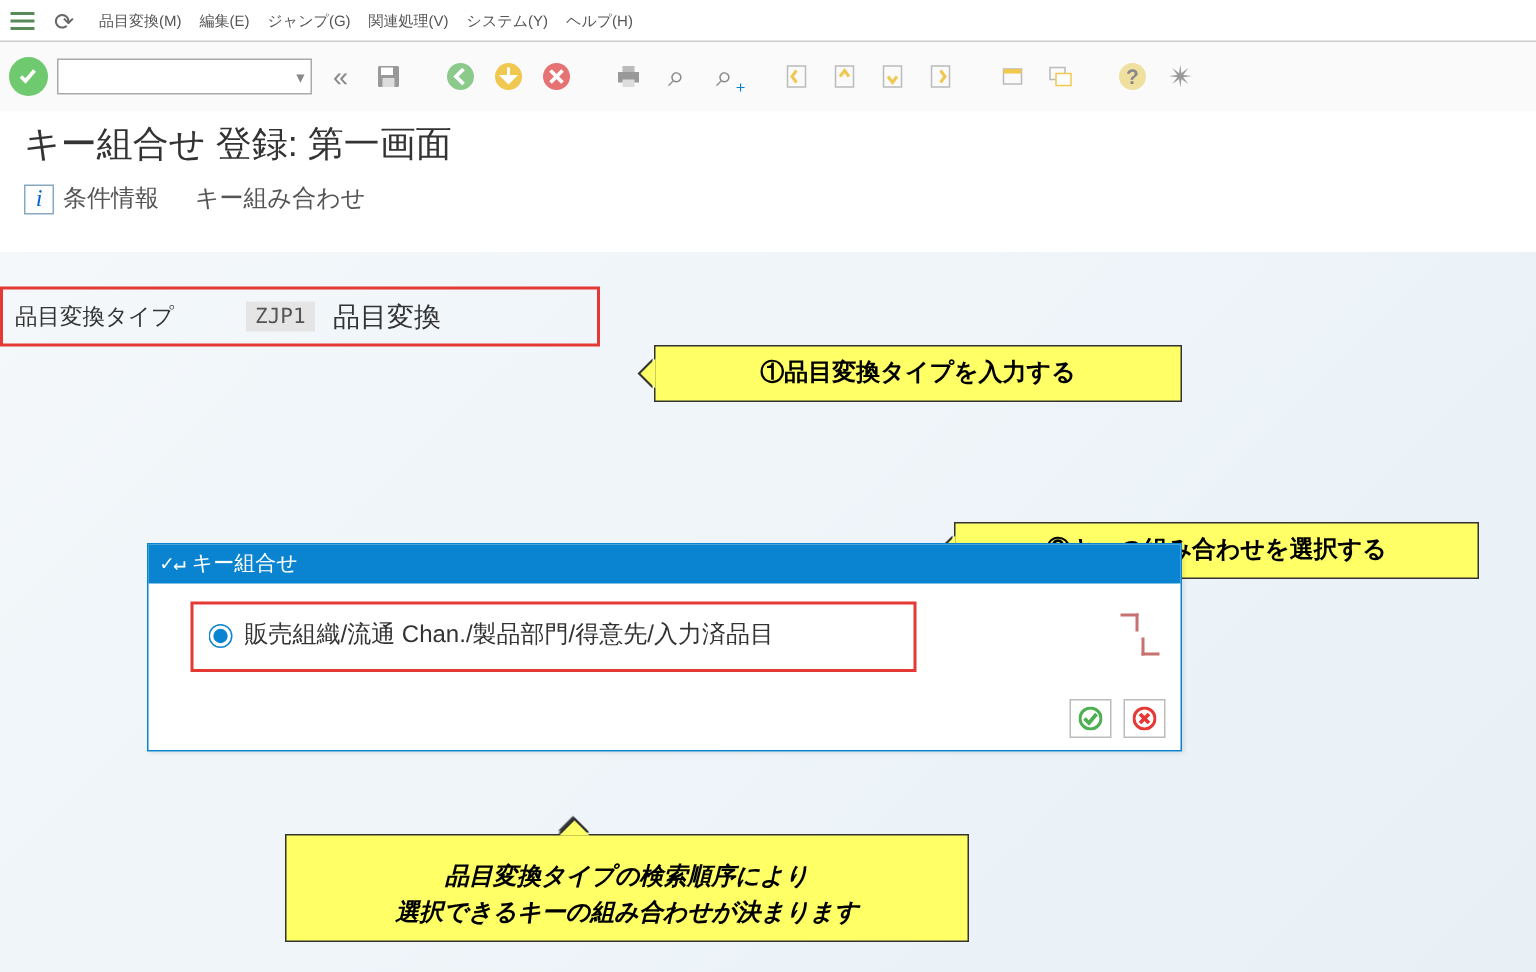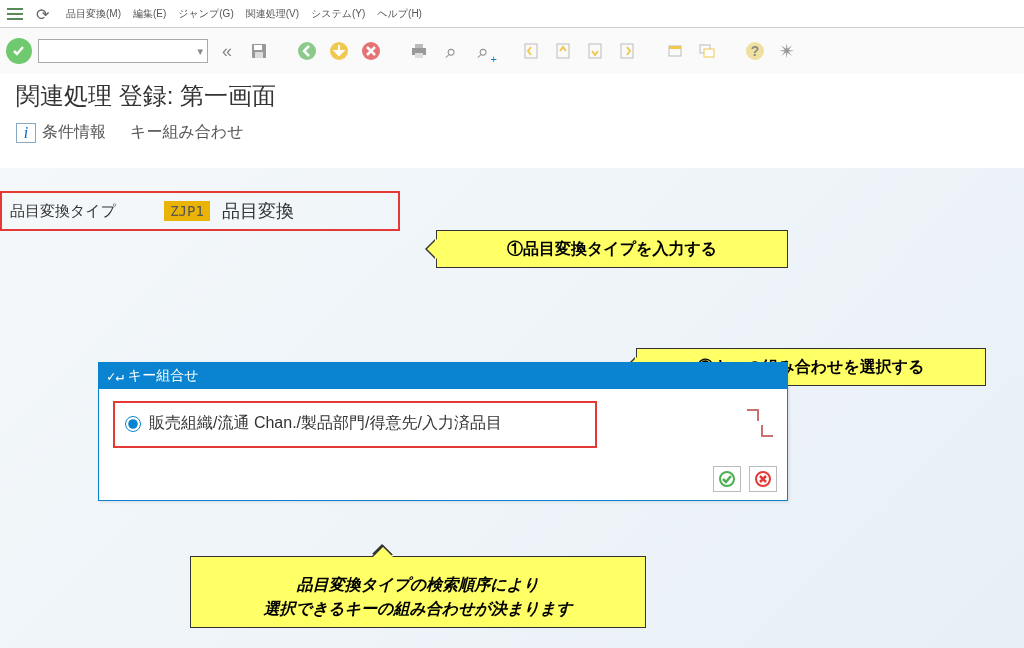--- a/index.html
+++ b/index.html
@@ -80,22 +80,22 @@
       display: inline-flex;
       align-items: center;
       height: 40px;
       padding: 0 10px 0 8px;
       gap: 4px;
       width: 400px;
     }
     .form-label { font-size: 15px; color: #333; width: 150px; }
     .form-input {
       font-family: monospace; font-size: 14px;
-      background: #eab308; border: none; padding: 2px 6px;
-      width: 46px; text-align: center; color: #555;
+      background: #e5e5e5; border: none; padding: 2px 6px;
+      width: 46px; text-align: left; color: #555;
     }
     .form-desc { font-size: 18px; color: #333; margin-left: 8px; }
     
     .callout {
       position: absolute;
       background: #ffff66;
       border: 1.5px solid #333;
       font-weight: bold;
       font-size: 16px;
       color: #000;
@@ -139,21 +139,21 @@
       font-size: 14px;
       display: flex;
       align-items: center;
       gap: 4px;
     }
     .popup-title .sap-icon {
       font-family: monospace; font-size: 14px;
     }
     .popup-body {
       position: relative;
-      padding: 12px 14px 52px;
+      padding: 12px 28px 52px;
     }
     .radio-box {
       border: 2.5px solid #e53935;
       padding: 8px 10px 10px;
       width: 484px;
     }
     .radio-row {
       display: flex; align-items: center; gap: 8px;
       font-size: 16px; color: #333; padding: 2px 0;
     }
@@ -299,21 +299,21 @@
   <div class="tb-sep"></div>
   <div class="tb-icon">
     <svg width="20" height="20">
         <circle cx="10" cy="10" r="9" fill="#f0e0a0"></circle>
         <text x="10" y="15" text-anchor="middle" fill="#888" font-size="14" font-weight="bold">?</text>
       </svg>
   </div>
   <div class="tb-icon" style="color:#999; font-size:20px;">✴</div>
 </div>
 
-<div class="page-title">関連処理 登録: 第一画面</div>
+<div class="page-title">キー組合せ 登録: 第一画面</div>
 
 <div class="sub-toolbar">
   <div style="display:flex; align-items:center;">
     <span class="info-icon">i</span>
     <span>条件情報</span>
   </div>
   <span>キー組み合わせ</span>
 </div>
 
 <div class="content-area">

